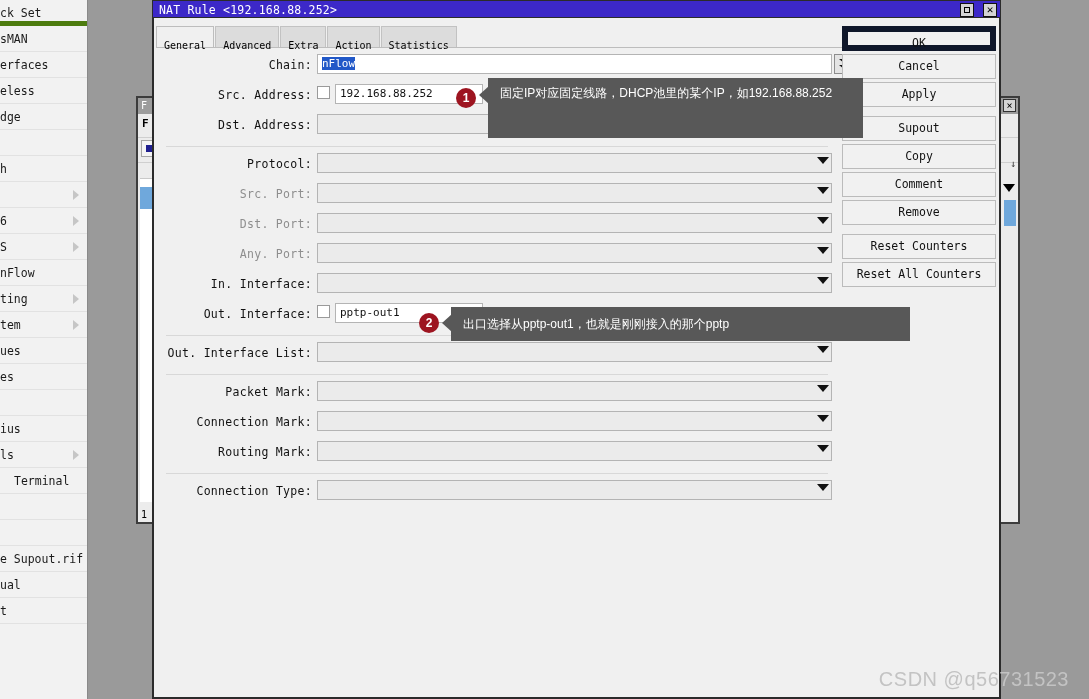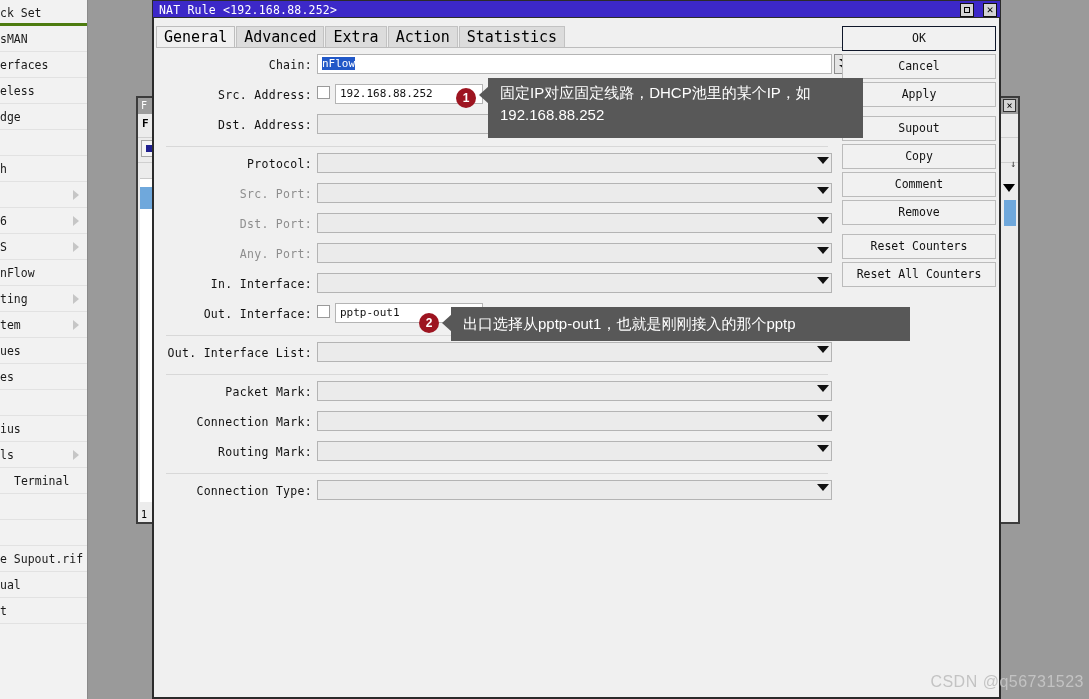--- a/index.html
+++ b/index.html
@@ -19,21 +19,21 @@
     box-sizing:border-box;z-index:5;
   }
   .menu-row{
     position:relative;height:26px;line-height:26px;
     border-bottom:1px solid #e2e2e2;
     padding-left:0px;white-space:nowrap;overflow:hidden;
     font-family:"DejaVu Sans Mono","Liberation Mono",monospace;
     font-size:11.5px;color:#1a1a1a;
     box-sizing:border-box;
   }
-  .menu-row.first{border-bottom:3px solid #4d7c0f;background:#f2f2f2;}
+  .menu-row.first{border-bottom:5px solid #4d7c0f;background:#f2f2f2;}
   .menu-row .lbl{padding-left:0px;display:inline-block;}
   .menu-row.indent .lbl{padding-left:14px;}
   .menu-row .arrow{
     position:absolute;right:8px;top:50%;margin-top:-5px;
     width:0;height:0;border-left:6px solid #c6c6c6;
     border-top:5px solid transparent;border-bottom:5px solid transparent;
   }
   .menu-row .und{border-bottom:1px solid #2a2a2a;}
   .menu-row.blank{color:transparent;}
 
@@ -107,23 +107,23 @@
   .winbtn.closeb{
     font-size:11px;line-height:12px;text-align:center;color:#000;font-weight:bold;
   }
 
   
   #tabs{
     position:absolute;left:156px;top:26px;height:21px;z-index:23;
     border-bottom:1px solid #bdbdbd;width:690px;
   }
   .tab{
-    display:inline-block;height:21px;line-height:21px;padding:0 7px;
+    display:inline-block;height:21px;line-height:21px;padding:8px 7px;
     background:#dcdcdc;border:1px solid #c2c2c2;border-bottom:none;
-    box-sizing:border-box;font-size:15px;margin-right:1px;
+    box-sizing:border-box;font-size:10px;margin-right:1px;
     font-family:"DejaVu Sans Mono","Liberation Mono",monospace;
   }
   .tab.active{background:#f0f0f0;border-color:#bdbdbd;}
 
   
   #form{position:absolute;left:152px;top:52px;width:690px;z-index:21;}
   .row{position:relative;height:30px;}
   .lab{
     position:absolute;right:0;width:150px;left:10px;top:6px;
     text-align:right;font-size:11.5px;letter-spacing:.3px;
@@ -163,46 +163,46 @@
   .divider{height:1px;background:#d8d8d8;margin:4px 14px 4px 14px;}
 
   
   #btns{position:absolute;left:842px;top:26px;width:154px;z-index:24;}
   .bbtn{
     height:25px;line-height:23px;text-align:center;background:#f1f1f1;
     border:1px solid #bbb;box-sizing:border-box;margin-bottom:3px;
     font-size:11.5px;font-family:"DejaVu Sans Mono","Liberation Mono",monospace;
     color:#111;
   }
-  .bbtn.primary{border:1px solid #0f172a;}
+  .bbtn.primary{border:6px solid #0f172a;}
   .bbtn.gap{margin-top:9px;}
 
   
   .tip{
     position:absolute;background:#585858;color:#fff;z-index:40;
     font-family:"Liberation Sans","DejaVu Sans",sans-serif;
-    font-size:15px;line-height:22px;padding:4px 10px 5px 12px;
+    font-size:12px;line-height:22px;padding:4px 10px 5px 12px;
     box-sizing:border-box;
   }
   .tip .nub{
     position:absolute;left:-9px;top:8px;width:0;height:0;
     border-top:9px solid transparent;border-bottom:9px solid transparent;
     border-right:10px solid #585858;
   }
   .badge{
     position:absolute;z-index:41;width:20px;height:20px;border-radius:50%;
     background:#9d1420;color:#fff;text-align:center;line-height:20px;
     font-family:"Liberation Sans","DejaVu Sans",sans-serif;
     font-size:12px;font-weight:bold;
   }
 
   #watermark{
-    position:absolute;right:5px;bottom:8px;z-index:60;
+    position:absolute;right:20px;bottom:8px;z-index:60;
     font-family:"Liberation Sans","DejaVu Sans",sans-serif;
-    font-size:16px;color:#c3c3c3;letter-spacing:.5px;
+    font-size:20px;color:#c3c3c3;letter-spacing:.5px;
   }
 </style>
 </head>
 <body>
 
 <div id="menu">
     <div class="menu-row first"><span class="lbl">ck Set</span></div>
     <div class="menu-row"><span class="lbl">sMAN</span></div>
     <div class="menu-row"><span class="lbl">erfaces</span></div>
     <div class="menu-row"><span class="lbl">eless</span></div>

